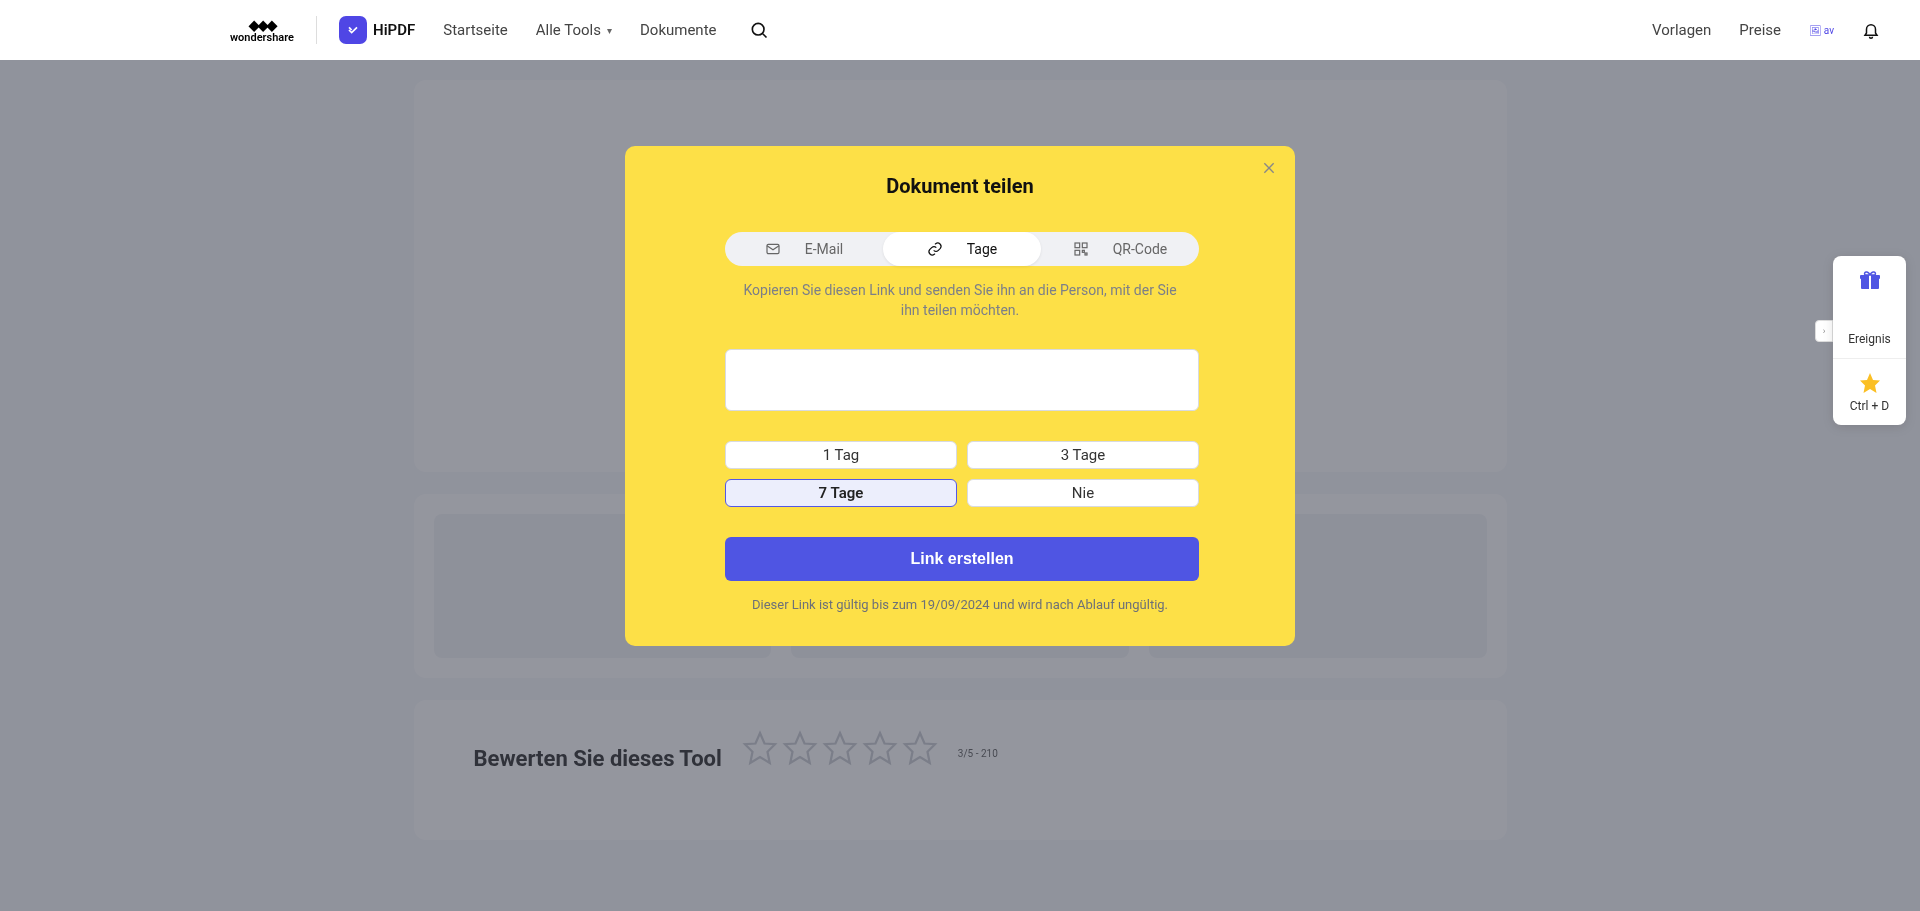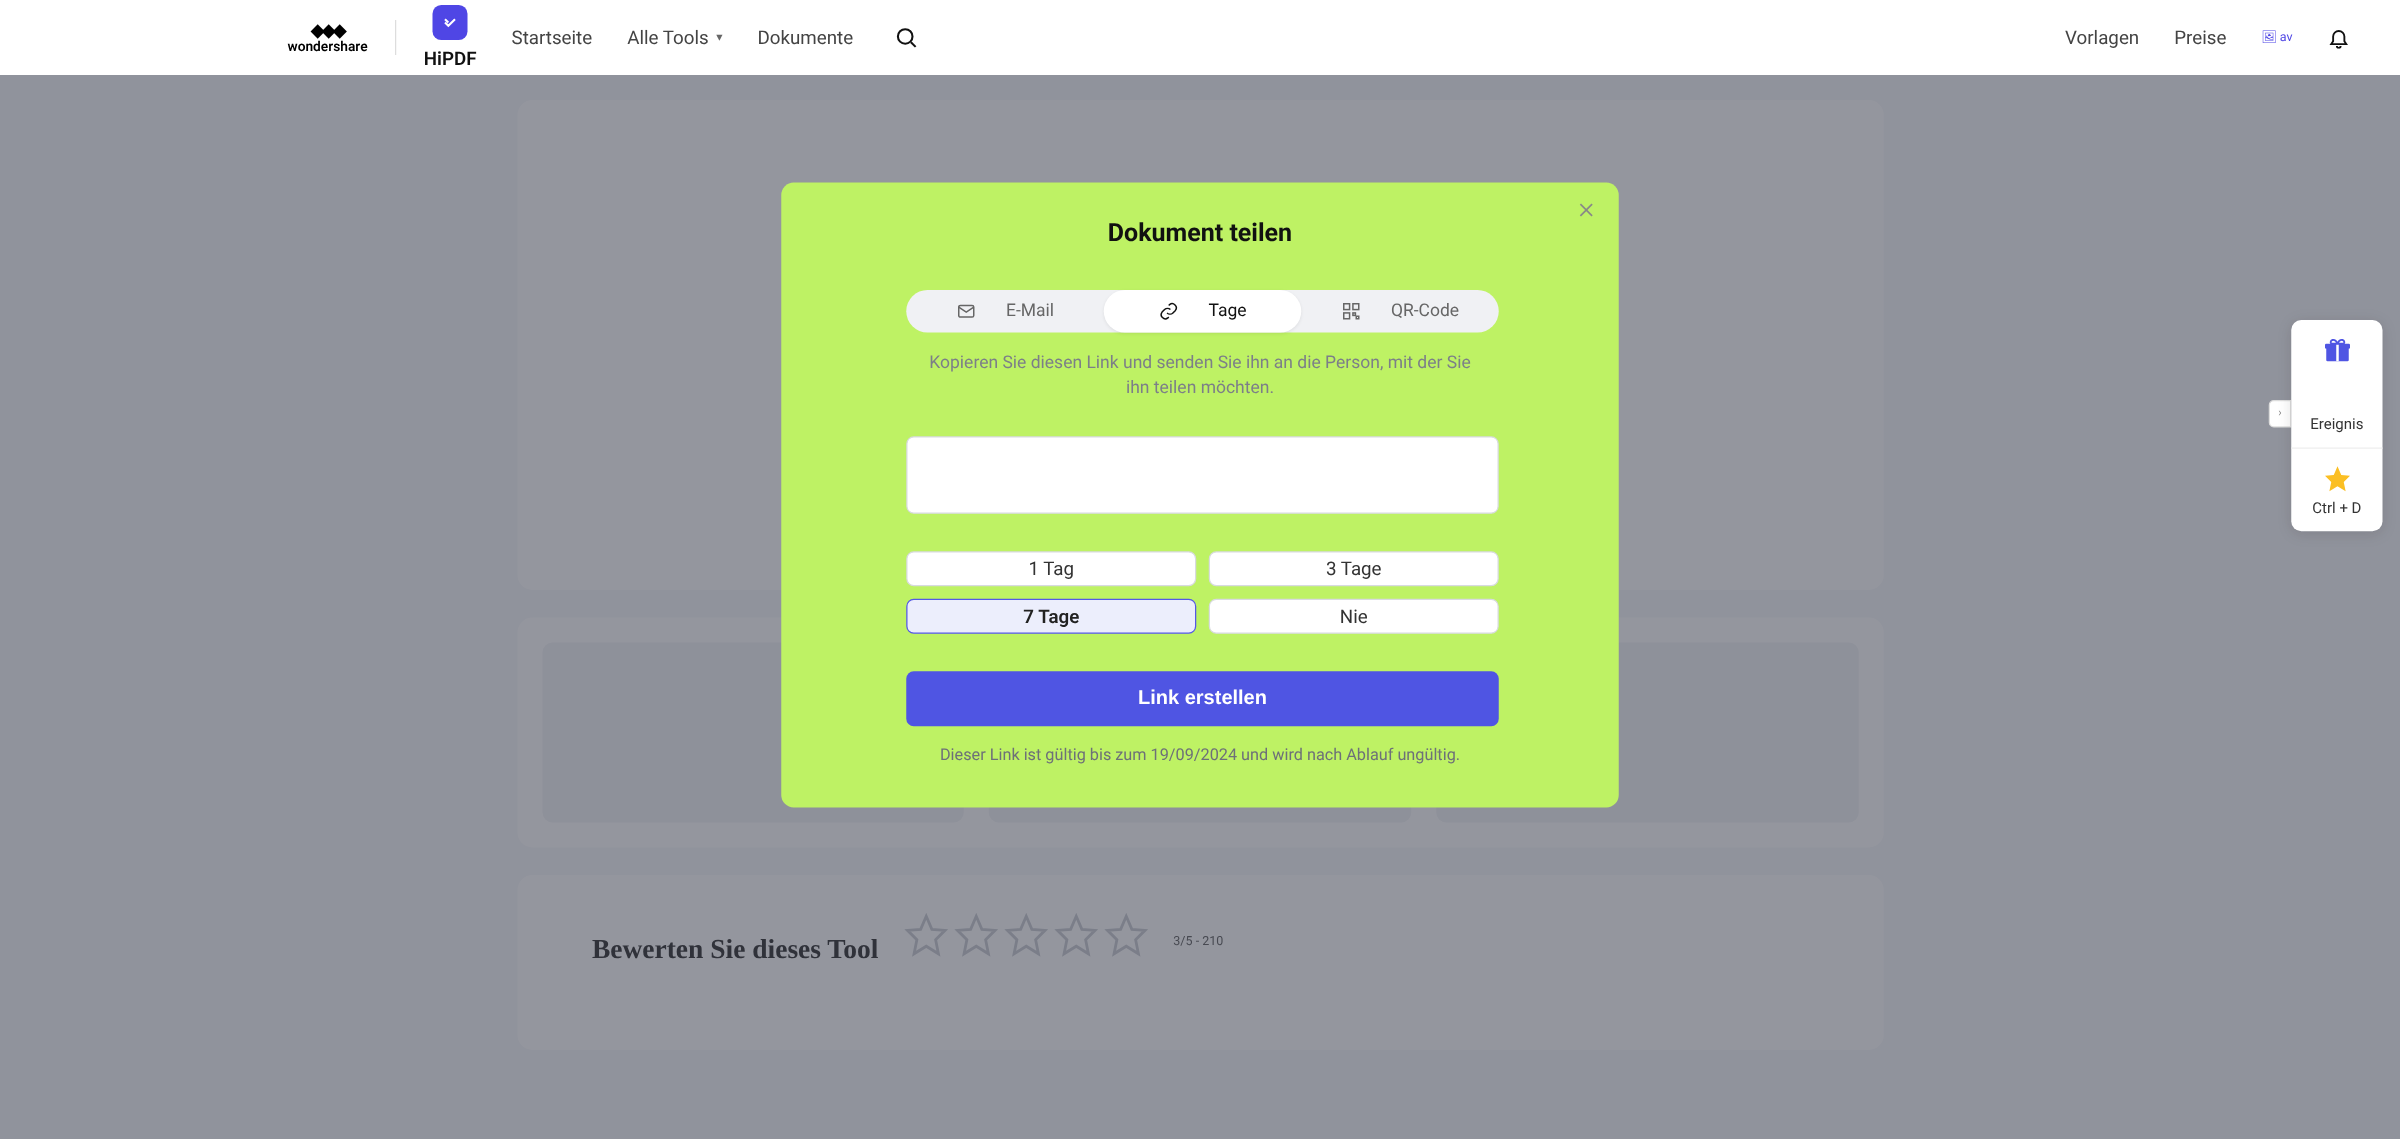--- a/index.html
+++ b/index.html
@@ -11,21 +11,21 @@
     display: flex;
     align-items: center;
     padding: 0 40px 0 230px;
     background: #fff;
     position: relative;
   }
   .brand-group { display: flex; align-items: center; gap: 16px; }
   .wondershare-logo { display: flex; flex-direction: column; align-items: center; font-size: 11px; font-weight: 600; color: #000; }
   .wondershare-logo .glyph { font-size: 14px; letter-spacing: -2px; margin-bottom: -2px; }
   .divider-v { width: 1px; height: 28px; background: #ddd; margin: 0 6px; }
-  .hipdf-logo { display: flex; align-items: center; gap: 6px; font-weight: 600; font-size: 15px; color: #111; flex-direction: column; }
+  .hipdf-logo { display: flex; align-items: center; gap: 6px; font-weight: 600; font-size: 15px; color: #111; }
   .hipdf-logo .sq { width: 28px; height: 28px; background: #4f46e5; border-radius: 7px; display: flex; align-items: center; justify-content: center; }
   .hipdf-logo .sq svg { width: 16px; height: 16px; }
   
   .nav { display: flex; align-items: center; gap: 28px; margin-left: 28px; font-size: 15px; color: #444; }
   .nav-item { cursor: pointer; display: flex; align-items: center; gap: 6px; }
   .nav-item .chev { font-size: 10px; color: #666; }
   .search-btn { margin-left: 4px; cursor: pointer; display: flex; }
   
   .header-right { margin-left: auto; display: flex; align-items: center; gap: 28px; font-size: 15px; color: #444; }
   .header-right .link { cursor: pointer; }
@@ -33,33 +33,33 @@
   .avatar-badge::before { content: "🖼"; font-size: 10px; }
   .bell { cursor: pointer; display: flex; }
   
   
   .page-bg { background: #f7f8fa; min-height: 851px; padding: 20px 0; position: relative; }
   .bg-card { width: 1093px; margin: 0 auto 22px; background: #fff; border-radius: 12px; }
   .card1 { height: 392px; }
   .card2 { height: 184px; display: flex; gap: 20px; padding: 20px; }
   .card2 .inner { flex: 1; background: #f2f3f6; border-radius: 8px; }
   .card3 { height: 140px; display: flex; align-items: flex-start; padding: 30px 60px; gap: 20px; }
-  .card3 .title-ghost { font-size: 22px; font-weight: 700; color: #222; margin-top: 16px; font-family: Liberation Serif, serif;}
+  .card3 .title-ghost { font-size: 22px; font-weight: 700; color: #222; margin-top: 16px;}
   .stars-row { display:flex; gap:4px; }
   .star-outline { width: 36px; height: 36px; }
   .rating-ghost { font-size:10px; color:#555; margin-top:18px; }
   
   
   .overlay { position: fixed; inset: 60px 0 0 0; background: rgba(60, 64, 78, 0.55); display: flex; align-items: flex-start; justify-content: center; }
   
   
   .modal {
     margin-top: 86px;
     width: 670px;
-    background: #bef264;
+    background: #fde047;
     border-radius: 10px;
     position: relative;
     padding: 28px 100px 34px;
   }
   .modal-close { position: absolute; top: 14px; right: 18px; cursor: pointer; color: #888; }
   .modal-title { text-align: center; font-size: 20px; font-weight: 700; margin-bottom: 34px; color: #111; }
   
   .tabs {
     width: 474px;
     height: 34px;

